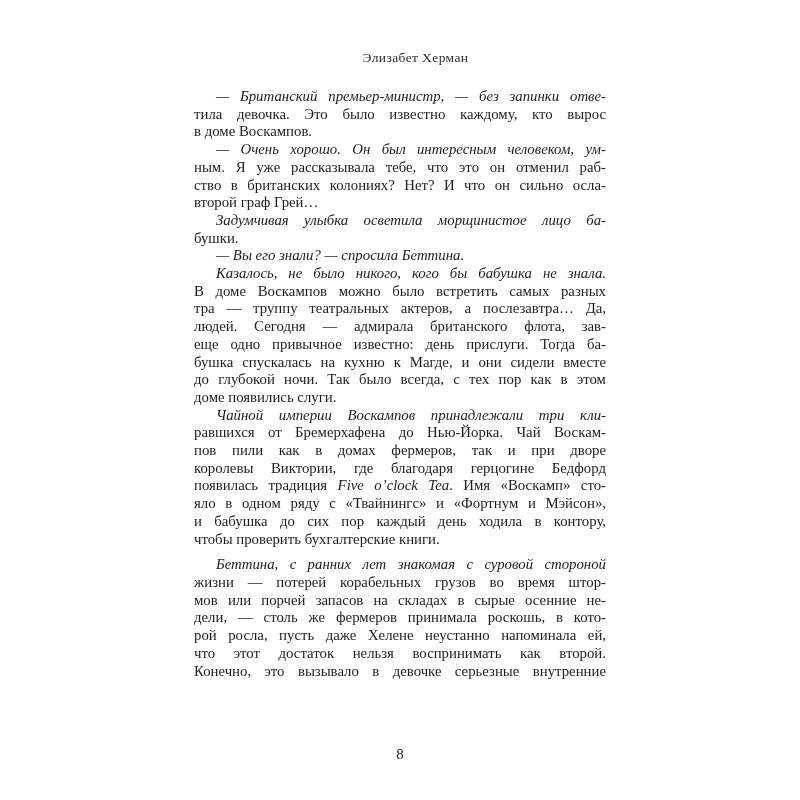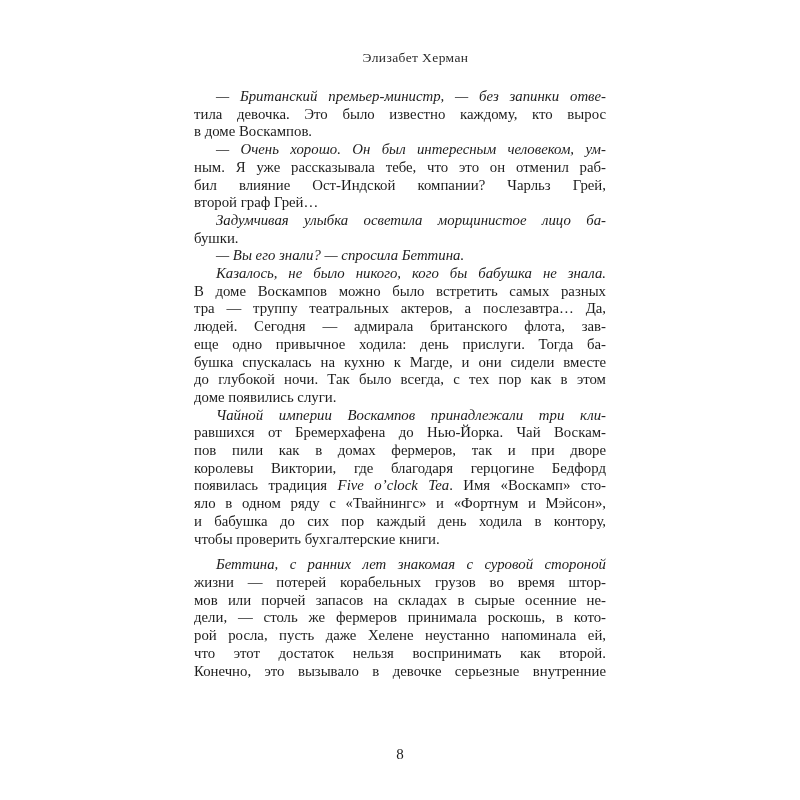--- a/index.html
+++ b/index.html
@@ -68,36 +68,36 @@
 
   <div class="text-block">
       <div class="para">
         <div class="line first"><span>— Британский премьер-министр, — без запинки отве-</span></div>
         <div class="line"><span>тила девочка. Это было известно каждому, кто вырос</span></div>
         <div class="line last"><span>в доме Воскампов.</span></div>
       </div>
       <div class="para">
         <div class="line first"><span>— Очень хорошо. Он был интересным человеком, ум-</span></div>
         <div class="line"><span>ным. Я уже рассказывала тебе, что это он отменил раб-</span></div>
-        <div class="line"><span>бил влияние Ост-Индской компании? Чарльз Грей,</span></div>
+        <div class="line"><span>ство в британских колониях? Нет? И что он сильно осла-</span></div>
         <div class="line last"><span>второй граф Грей…</span></div>
       </div>
       <div class="para">
         <div class="line first"><span>Задумчивая улыбка осветила морщинистое лицо ба-</span></div>
         <div class="line last"><span>бушки.</span></div>
       </div>
       <div class="para">
         <div class="line first last"><span>— Вы его знали? — спросила Беттина.</span></div>
       </div>
       <div class="para">
         <div class="line first"><span>Казалось, не было никого, кого бы бабушка не знала.</span></div>
         <div class="line"><span>В доме Воскампов можно было встретить самых разных</span></div>
         <div class="line"><span>тра — труппу театральных актеров, а послезавтра… Да,</span></div>
         <div class="line"><span>людей. Сегодня — адмирала британского флота, зав-</span></div>
-        <div class="line"><span>еще одно привычное ходила: день прислуги. Тогда ба-</span></div>
+        <div class="line"><span>еще одно привычное известно: день прислуги. Тогда ба-</span></div>
         <div class="line"><span>бушка спускалась на кухню к Магде, и они сидели вместе</span></div>
         <div class="line"><span>до глубокой ночи. Так было всегда, с тех пор как в этом</span></div>
         <div class="line last"><span>доме появились слуги.</span></div>
       </div>
       <div class="para">
         <div class="line first"><span>Чайной империи Воскампов принадлежали три кли-</span></div>
         <div class="line"><span>равшихся от Бремерхафена до Нью-Йорка. Чай Воскам-</span></div>
         <div class="line"><span>пов пили как в домах фермеров, так и при дворе</span></div>
         <div class="line"><span>королевы Виктории, где благодаря герцогине Бедфорд</span></div>
         <div class="line"><span>появилась традиция </span><span class="italic">Five o’clock Tea</span><span>. Имя «Воскамп» сто-</span></div>

